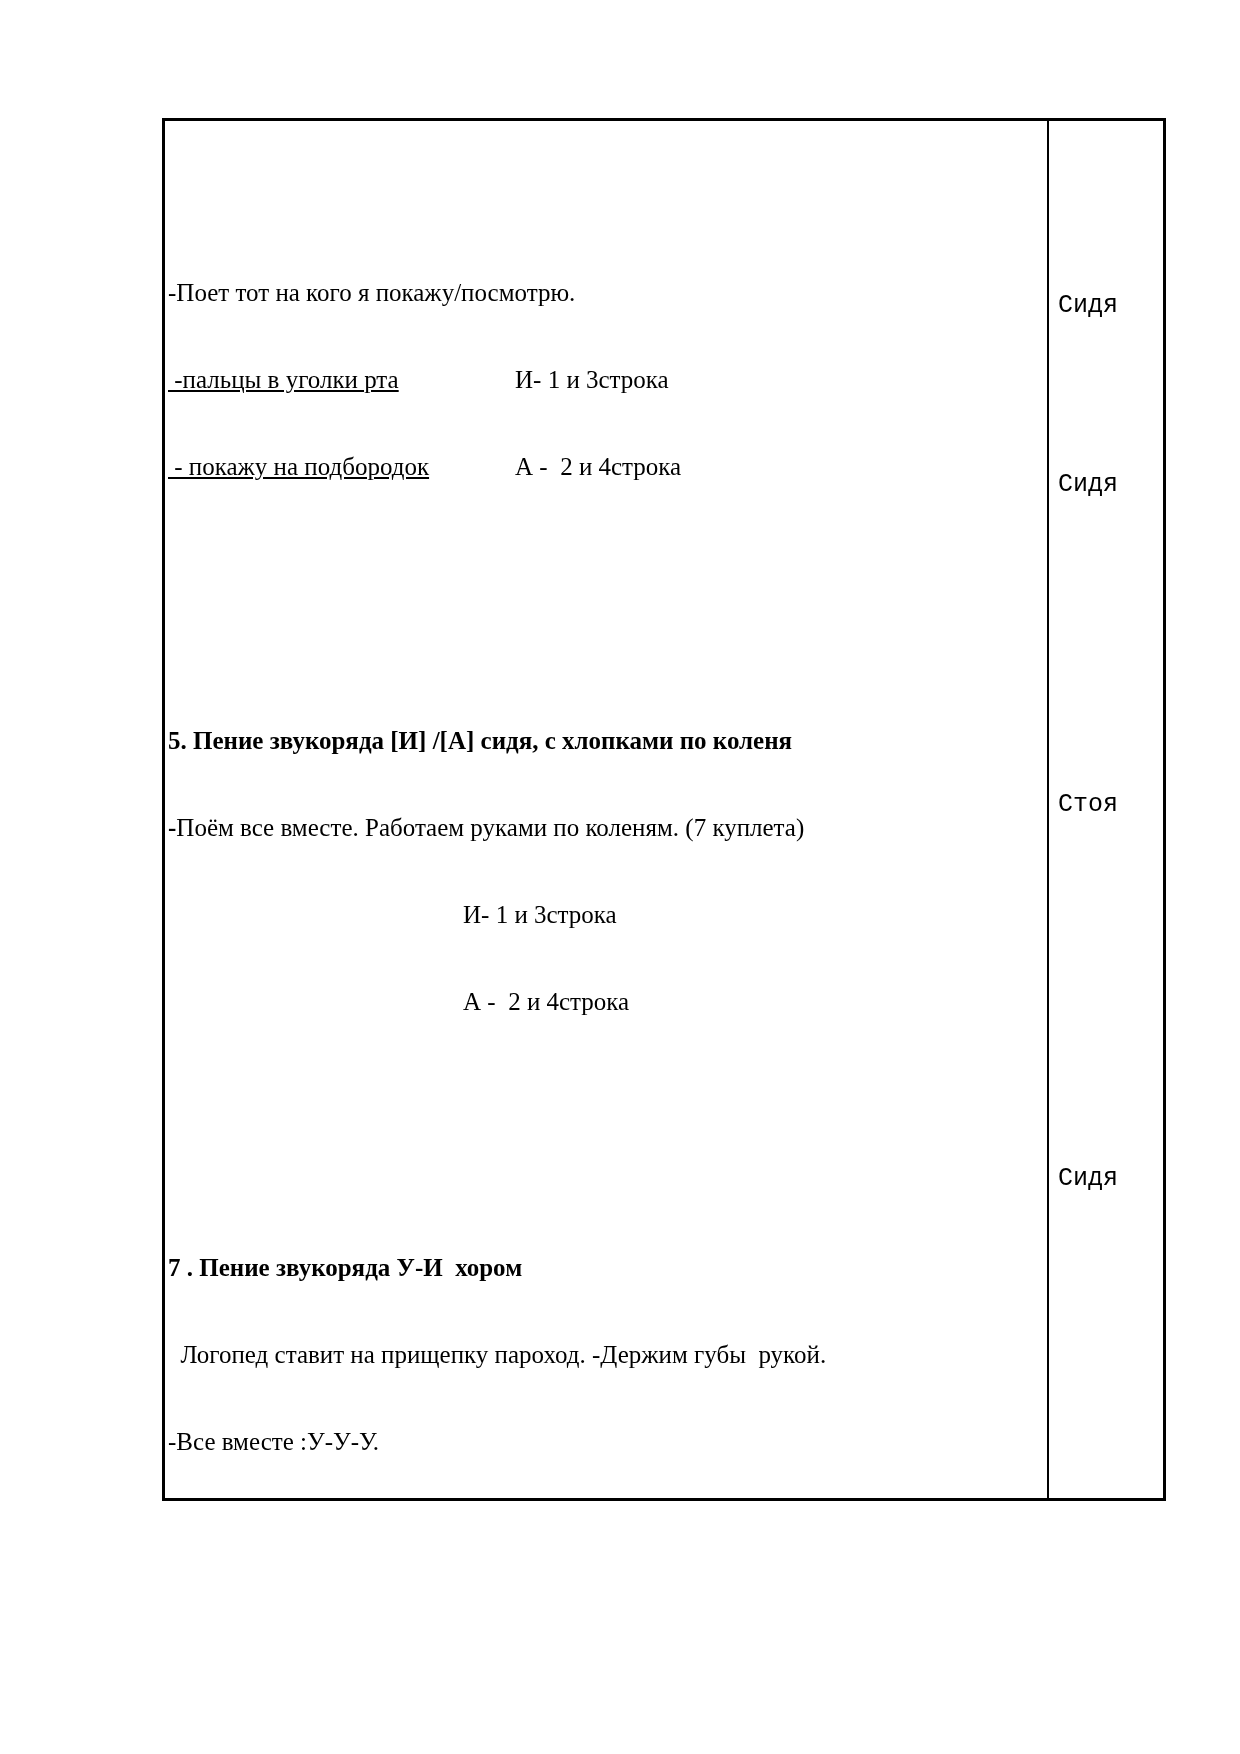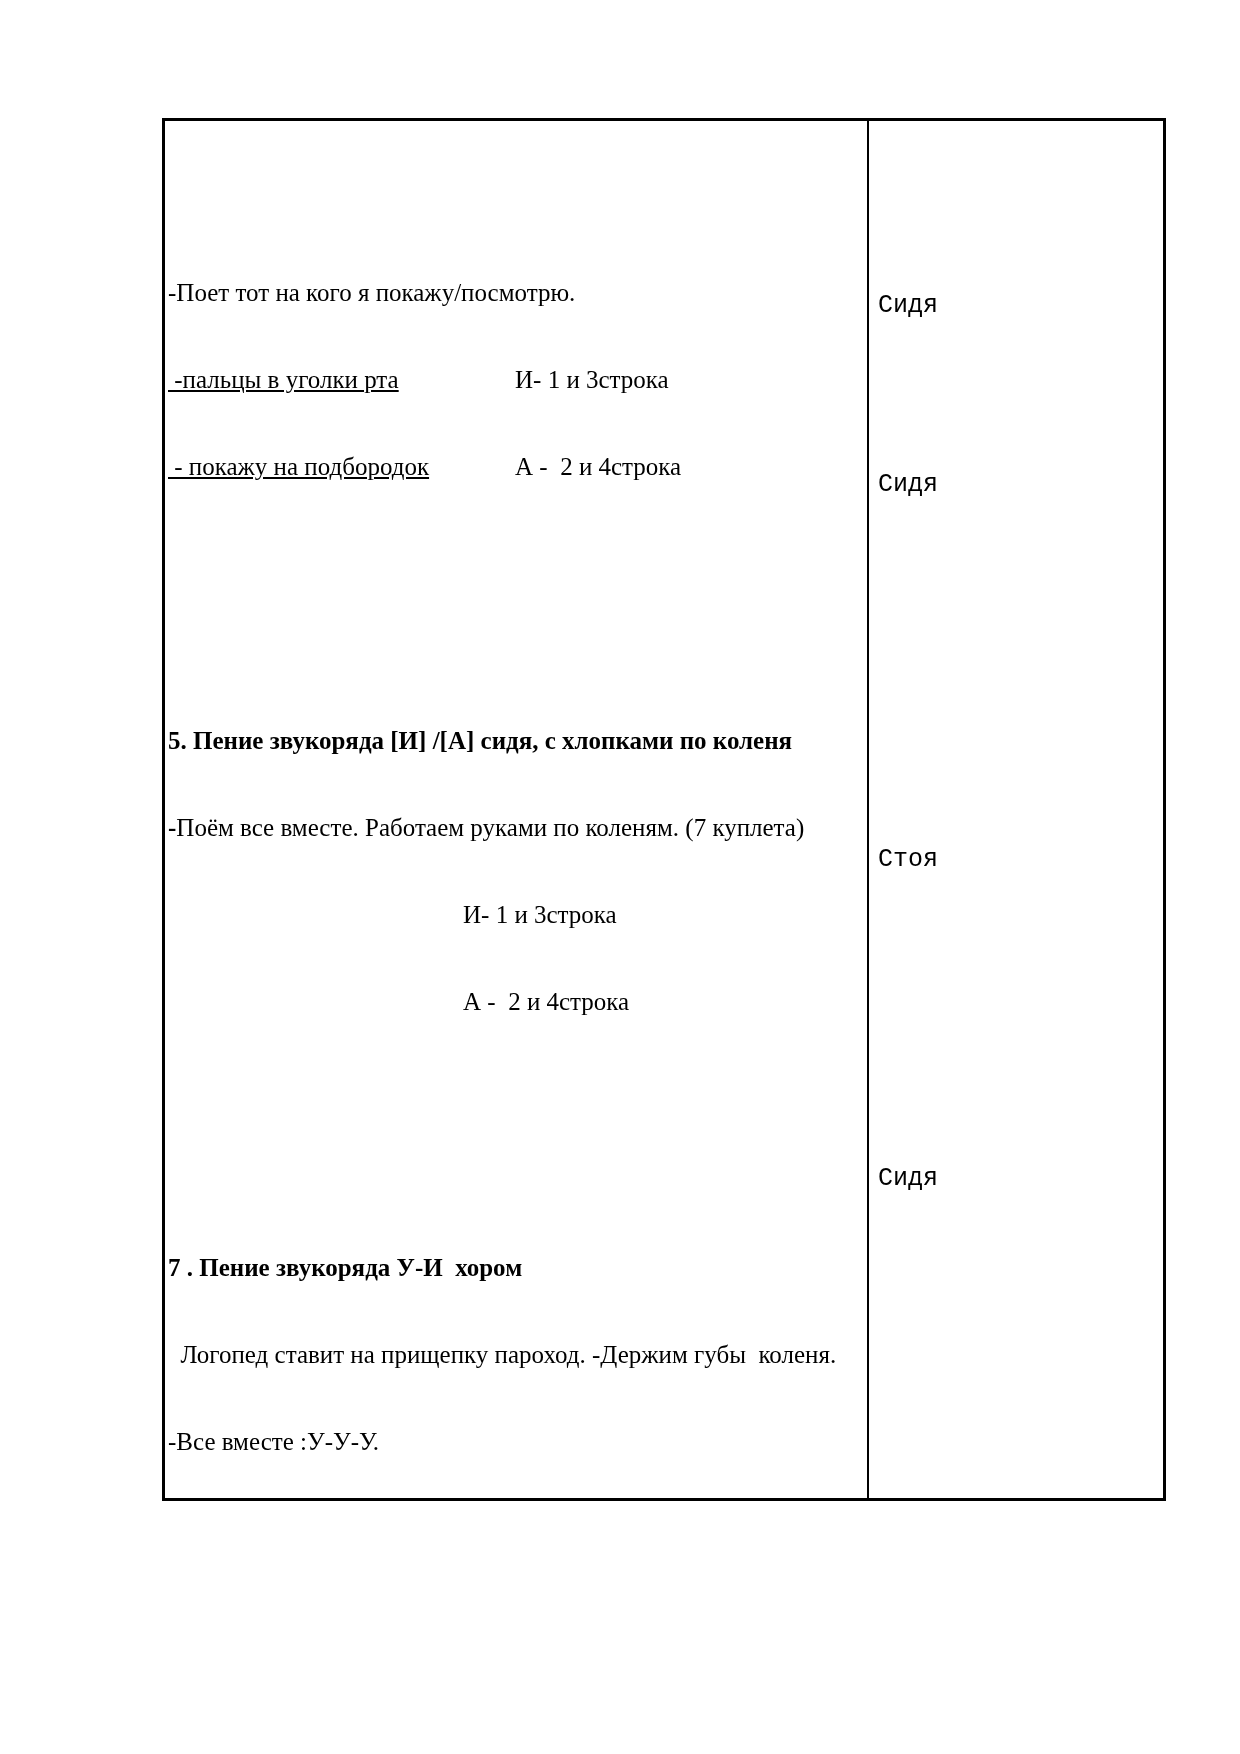--- a/index.html
+++ b/index.html
@@ -25,21 +25,21 @@
     box-sizing: border-box;
     display: flex;
   }
   .cell {
     box-sizing: border-box;
     font-size: 25px;
     line-height: 29px;
     white-space: pre;
   }
   .cell-left {
-    width: 704px;
+    width: 884px;
     border-right: 2px solid #000000;
     padding: 12px 0 0 3px;
     overflow: hidden;
   }
   .cell-right {
     flex: 1;
     position: relative;
     font-family: Liberation Mono, monospace;
   }
   .line { height: 29px; }
@@ -55,21 +55,21 @@
   .sec-s2 { margin-top: 42px; }
   .sec-s3 { margin-top: 34px; }
   .posture {
     position: absolute;
     left: 9px;
     height: 29px;
     white-space: pre;
   }
   .posture-1 { top: 170px; }
   .posture-2 { top: 349px; }
-  .posture-3 { top: 724px; }
+  .posture-3 { top: 669px; }
   .posture-4 { top: 1043px; }
 </style>
 </head>
 <body>
 
 <div class="lesson-table">
 
   <div class="cell cell-left">
 
     <div class="sec sec-s1">
@@ -80,21 +80,21 @@
 
     <div class="sec sec-s2">
       <div class="line b">5. Пение звукоряда [И] /[А] сидя, с хлопками по коленя</div>
       <div class="line"><span class="b">-</span><span>Поём все вместе. Работаем руками по коленям. (7 куплета)</span></div>
       <div class="line ind-a">И- 1 и 3строка</div>
       <div class="line ind-a">А -  2 и 4строка</div>
     </div>
 
     <div class="sec sec-s3">
       <div class="line b">7 . Пение звукоряда У-И  хором</div>
-      <div class="line">  Логопед ставит на прищепку пароход. -Держим губы  коленя.</div>
+      <div class="line">  Логопед ставит на прищепку пароход. -Держим губы  рукой.</div>
       <div class="line">-Все вместе :У-У-У.</div>
       
       
     </div>
 
     
 
     
 
     

